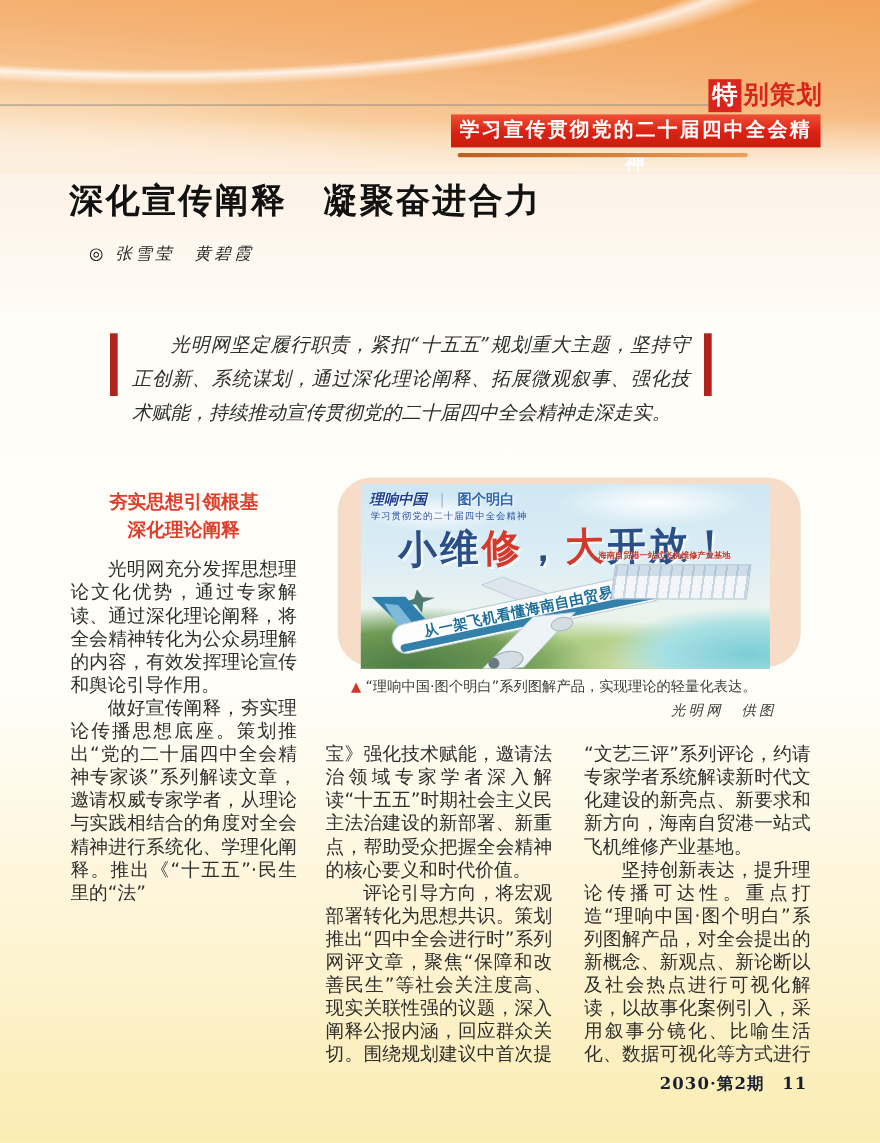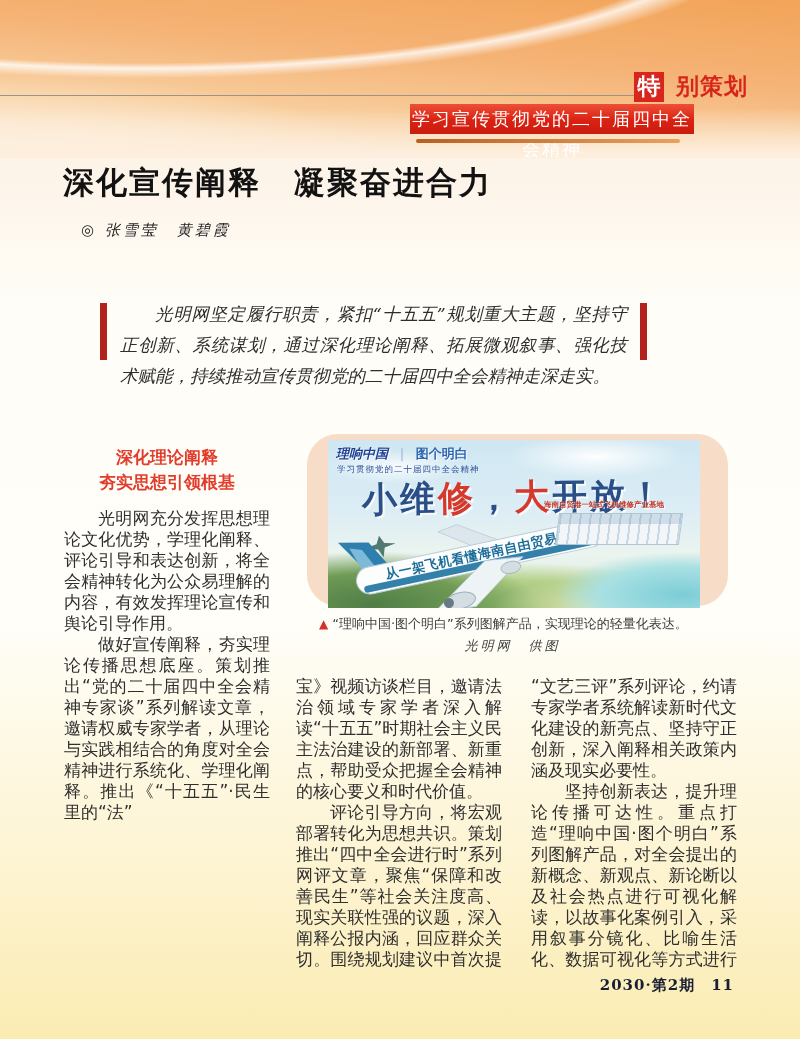--- a/index.html
+++ b/index.html
@@ -15,24 +15,24 @@
       linear-gradient(180deg,rgba(253,238,221,0) 68%,rgba(253,238,221,1) 97%),
       radial-gradient(120% 140% at 18% -40%,rgba(255,255,255,0) 57%,rgba(255,255,255,.8) 59.5%,rgba(255,255,255,0) 64%),
       radial-gradient(160% 130% at 42% 215%,rgba(255,255,255,0) 55%,rgba(255,252,244,.9) 57%,rgba(255,252,244,0) 61%),
       radial-gradient(95% 130% at 0% 118%,rgba(255,250,242,.95),rgba(255,250,242,0) 55%),
       linear-gradient(185deg,#f2a458 0%,#f5b376 38%,#f8cf9f 70%,#fbe7cc 100%);
   }
   .rule{position:absolute;top:95px;left:0;width:650px;height:1px;background:#9c9288;}
   .badge{position:absolute;top:71px;right:52px;display:flex;align-items:center;}
   .badge-box{width:30px;height:30px;background:#da251c;color:#fff;font-weight:bold;font-size:23px;
     display:flex;align-items:center;justify-content:center;}
-  .badge-rest{color:#d8251c;font-size:23px;font-weight:bold;letter-spacing:1px;margin-left:12px;}
-  .banner{position:absolute;top:104px;left:410px;width:284px;height:30px;
+  .badge-rest{color:#d8251c;font-size:23px;font-weight:bold;letter-spacing:1px;margin-left:2px;}
+  .banner{position:absolute;top:104px;left:410px;width:336px;height:30px;
     background:linear-gradient(180deg,#ee4f37 0%,#da2112 55%,#c91d0f 100%);
-    color:#fff;font-size:18px;font-weight:normal;text-align:center;line-height:30px;letter-spacing:2px;}
+    color:#fff;font-size:18px;font-weight:bold;text-align:center;line-height:30px;letter-spacing:2px;}
   .banner-strip{position:absolute;top:139px;left:416px;width:264px;height:4px;border-radius:2px;
     background:linear-gradient(90deg,#b95f1f,#eca05b);}
   
   .title{position:absolute;top:162px;left:63px;font-family:"DejaVu Serif",serif;font-weight:bold;
     font-size:31px;color:#121212;letter-spacing:2px;text-align:center;}
   .byline{position:absolute;top:221px;left:81px;font-family:"DejaVu Serif",serif;font-style:italic;
     font-size:15px;color:#222;letter-spacing:3px;}
   
   .lead{position:absolute;top:299px;left:100px;width:547px;}
   .lead-bar{position:absolute;top:4px;width:7px;height:57px;background:#b3231d;}
@@ -77,21 +77,21 @@
   .building{position:absolute;right:6px;top:60px;width:150px;text-align:left;}
   .building-label{font-size:7.5px;color:#c0392b;font-weight:bold;white-space:nowrap;
     text-shadow:1px 1px 0 rgba(255,255,255,.8);}
   .building-shape{margin:3px auto 0;width:122px;height:30px;border:1px solid #b5c6d2;
     transform:skewX(-8deg);
     background:
       repeating-linear-gradient(90deg,rgba(120,160,190,.35) 0 2px,rgba(255,255,255,0) 2px 10px),
       linear-gradient(180deg,#cfdde8 0 32%,#f2f6f9 32% 100%);}
   .cap{position:absolute;left:12px;right:16px;top:181px;font-size:13px;color:#3c3c3c;line-height:18px;}
   .cap-marker{color:#d5332a;font-size:12px;margin-right:4px;}
-  .credit{text-align:center;font-family:"DejaVu Serif",serif;font-style:italic;font-size:13px;
+  .credit{text-align:right;font-family:"DejaVu Serif",serif;font-style:italic;font-size:13px;
     margin-top:4px;padding-right:6px;letter-spacing:3px;color:#3c3c3c;}
   
   .footer{position:absolute;top:976px;right:66px;font-family:"DejaVu Serif",serif;font-weight:bold;
     font-size:15px;color:#181f33;letter-spacing:1px;}
 </style>
 </head>
 <body>
 
 <div class="page">
 
@@ -110,24 +110,24 @@
   <div class="byline">◎ 张雪莹　黄碧霞</div>
 
   <div class="lead">
     <span class="lead-bar left"></span>
     <span class="lead-bar right"></span>
     <p class="lead-text">光明网坚定履行职责，紧扣“十五五”规划重大主题，坚持守正创新、系统谋划，通过深化理论阐释、拓展微观叙事、强化技术赋能，持续推动宣传贯彻党的二十届四中全会精神走深走实。</p>
   </div>
 
   <div class="col" id="col-left">
     <div class="subhead">
+      <div>夯实思想引领根基</div>
       <div>深化理论阐释</div>
-      <div>夯实思想引领根基</div>
     </div>
-    <p>光明网充分发挥思想理论文化优势，学理化阐释、评论引导和表达创新，将全会精神转化为公众易理解的内容，有效发挥理论宣传和舆论引导作用。</p>
+    <p>光明网充分发挥思想理论文化优势，通过专家解读、通过深化理论阐释，将全会精神转化为公众易理解的内容，有效发挥理论宣传和舆论引导作用。</p>
     <p>做好宣传阐释，夯实理论传播思想底座。策划推出“党的二十届四中全会精神专家谈”系列解读文章，邀请权威专家学者，从理论与实践相结合的角度对全会精神进行系统化、学理化阐释。推出《“十五五”·民生里的“法”</p>
   </div>
 
   <div class="figure">
     <div class="photo">
       <div class="photo-logos">
         <span class="logo-a">理响中国</span>
         <span class="logo-div">｜</span>
         <span class="logo-b">图个明白</span>
       </div>
@@ -156,24 +156,24 @@
         <div class="building-shape"></div>
       </div>
     </div>
     <div class="cap">
       <div><span class="cap-marker">▲</span><span>“理响中国·图个明白”系列图解产品，实现理论的轻量化表达。</span></div>
       <div class="credit">光明网　供图</div>
     </div>
   </div>
 
   <div class="col" id="col-middle">
-    <p class="cont">宝》视频访谈栏目，邀请法治领域专家学者深入解读“十五五”时期社会主义民主法治建设的新部署、新重点，帮助受众把握全会精神的核心要义和时代价值。</p>
+    <p class="cont">宝》强化技术赋能，邀请法治领域专家学者深入解读“十五五”时期社会主义民主法治建设的新部署、新重点，帮助受众把握全会精神的核心要义和时代价值。</p>
     <p>评论引导方向，将宏观部署转化为思想共识。策划推出“四中全会进行时”系列网评文章，聚焦“保障和改善民生”等社会关注度高、现实关联性强的议题，深入阐释公报内涵，回应群众关切。围绕规划建议中首次提出的文艺领域新内容，推出</p>
   </div>
 
   <div class="col" id="col-right">
-    <p class="cont">“文艺三评”系列评论，约请专家学者系统解读新时代文化建设的新亮点、坚持守正创新，深入阐释相关政策内涵及现实必要性。</p>
+    <p class="cont">“文艺三评”系列评论，约请专家学者系统解读新时代文化建设的新亮点、新要求和新方向，海南自贸港一站式飞机维修产业基地。</p>
     <p>坚持创新表达，提升理论传播可达性。重点打造“理响中国·图个明白”系列图解产品，对全会提出的新概念、新观点、新论断以及社会热点进行可视化解读，以故事化案例引入，采用叙事分镜化、比喻生活化、数据可视化等方式进行视觉转译，实现理论</p>
   </div>
 
   <div class="footer">2030·第2期　11</div>
 
 </div>
 
 </body></html>

